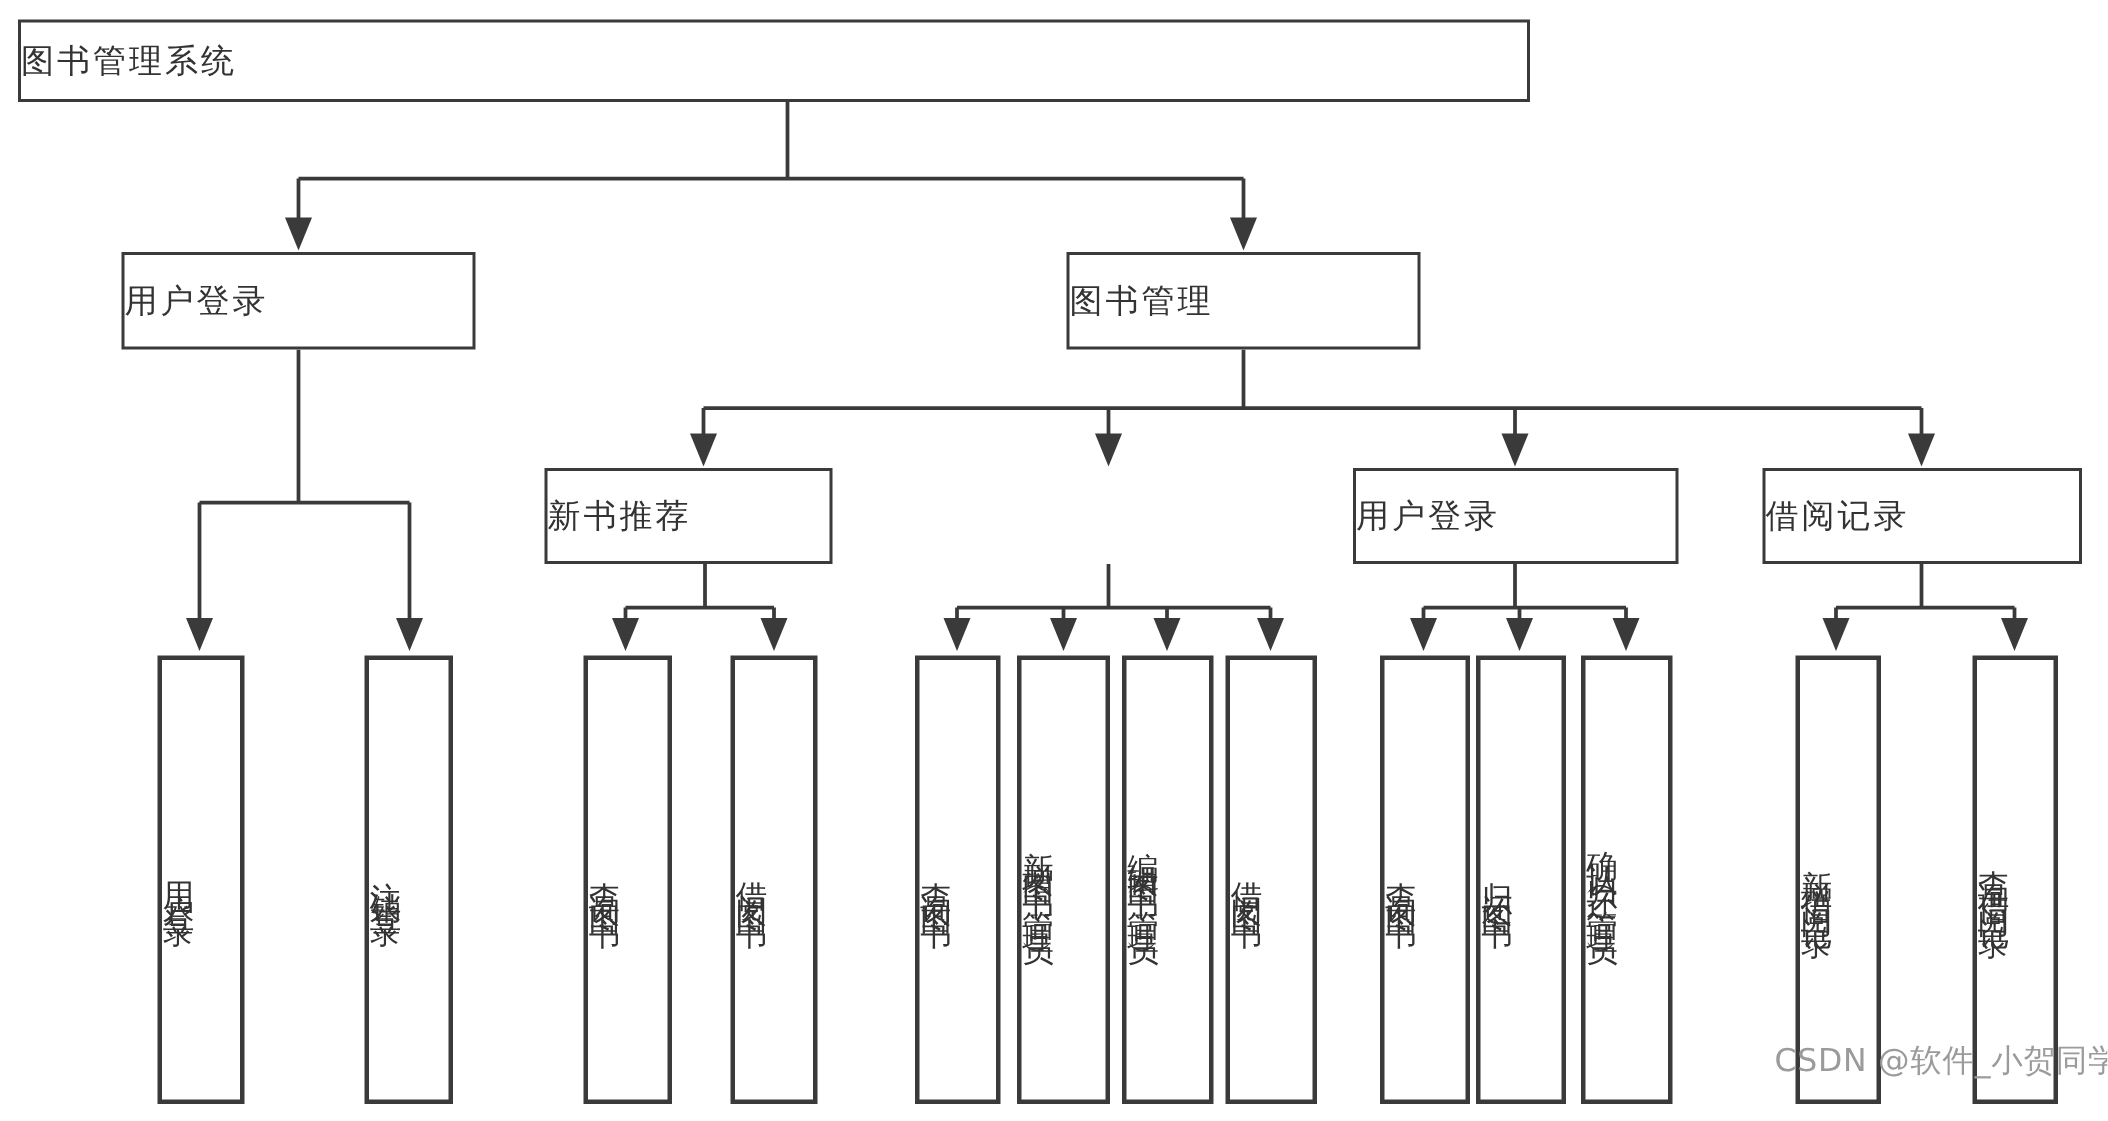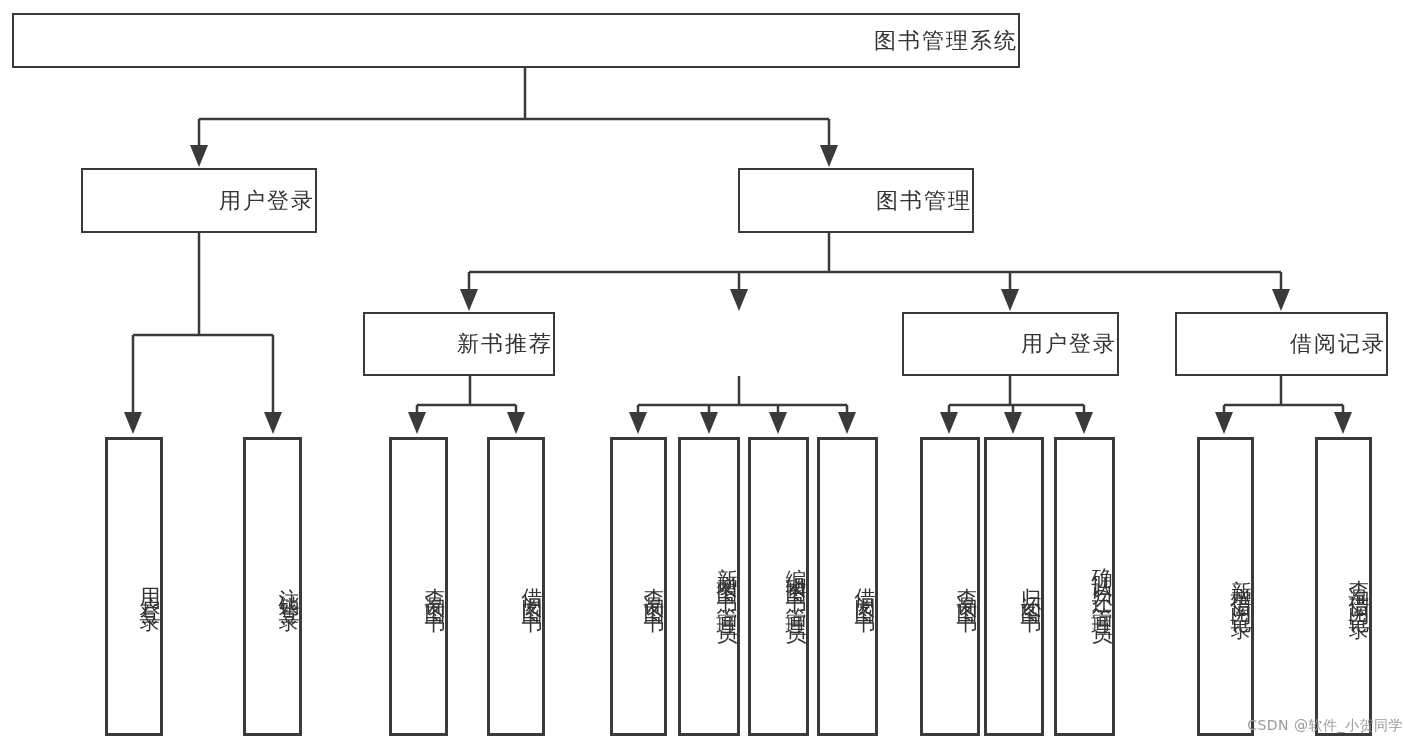--- a/index.html
+++ b/index.html
@@ -17,40 +17,39 @@
     width: 1405px; height: 747px;
     z-index: 1;
   }
   .node {
     position: absolute;
     box-sizing: border-box;
     background: #ffffff;
     border: 2px solid #3a3a3a;
     display: flex;
     align-items: center;
-    justify-content: flex-end;
+    justify-content: flex-start;
     color: #333333;
     z-index: 2;
   }
   .node.h { font-size: 22px; letter-spacing: 2px; }
   .node.h span { white-space: nowrap; }
   .node.v { border-width: 3px; font-size: 21px; }
   .node.v span {
     writing-mode: vertical-lr;
     text-orientation: mixed;
     letter-spacing: 8px;
     line-height: 1;
   }
   .watermark {
     position: absolute;
     left: 1183px;
-    top: 717px;
+    top: 693px;
     width: 220px;
-    text-align: right;
-    font-size: 14px;
+    font-size: 21px;
     color: #9b9b9b;
     letter-spacing: 0.5px;
     z-index: 3;
     white-space: nowrap;
   }
 </style>
 </head>
 <body>
 
 <div class="canvas">
@@ -95,21 +94,21 @@
     </g>
   </svg>
 
   <div class="node h" style="left:12px; top:13px; width:1008px; height:55px">
     <span>图书管理系统</span>
   </div>
 
   <div class="node h" style="left:81px; top:168px; width:236px; height:65px">
     <span>用户登录</span>
   </div>
-  <div class="node h" style="left:738px; top:168px; width:236px; height:65px">
+  <div class="node h" style="left:711px; top:168px; width:236px; height:65px">
     <span>图书管理</span>
   </div>
 
   <div class="node h" style="left:363px; top:312px; width:192px; height:64px">
     <span>新书推荐</span>
   </div>
   <div class="node h" style="left:902px; top:312px; width:217px; height:64px">
     <span>用户登录</span>
   </div>
   <div class="node h" style="left:1175px; top:312px; width:213px; height:64px">

